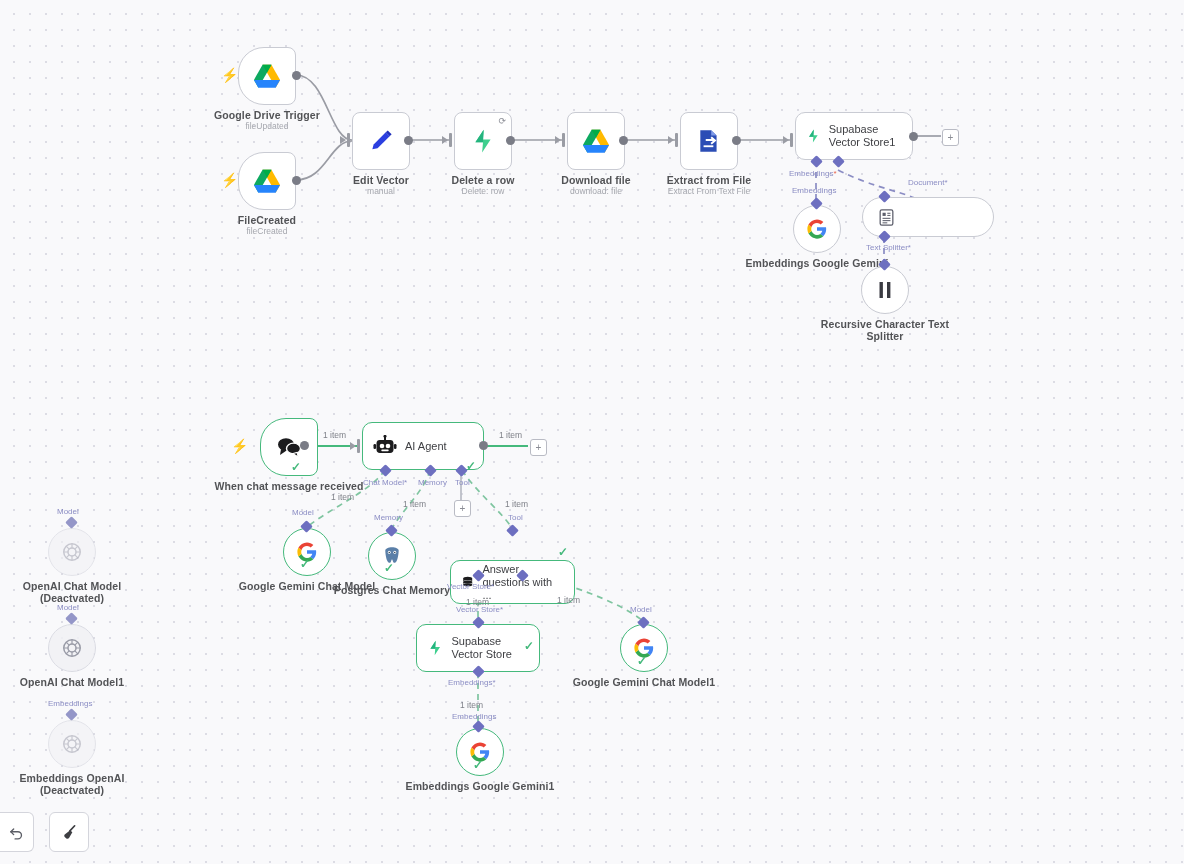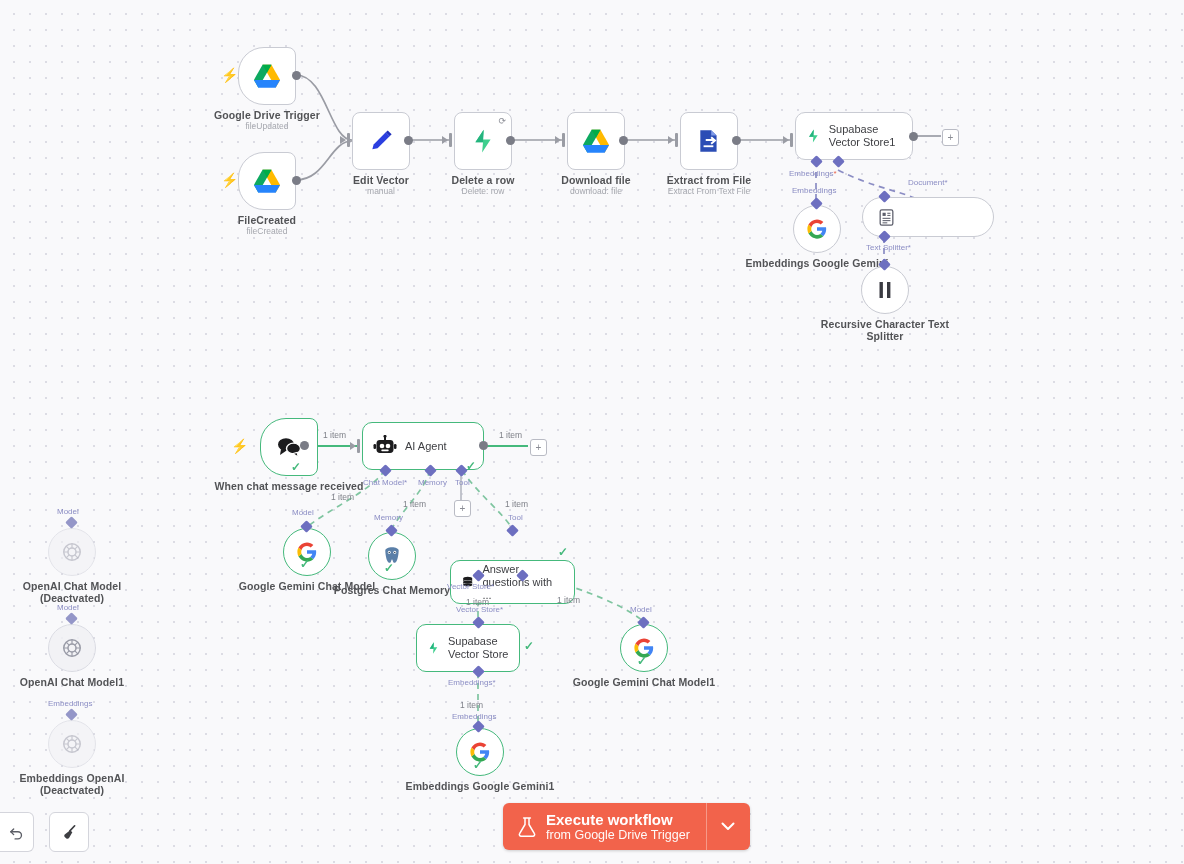--- a/index.html
+++ b/index.html
@@ -392,21 +392,21 @@
   </svg>
   <div class="wtext">Answer questions with ...</div>
 </div>
 <div class="checkmark" style="left:558px;top:546px;">✓</div>
 <div class="diamond" style="left:508px;top:526px;"></div>
 <div class="portlabel" style="left:508px;top:513px;">Tool</div>
 <div class="diamond" style="left:474px;top:571px;"></div>
 <div class="diamond" style="left:518px;top:571px;"></div>
 <div class="portlabel" style="left:447px;top:582px;"><span>Vector Store*</span></div>
 
-<div class="node wide ok" style="left:416px;top:624px;width:104px;">
+<div class="node wide ok" style="left:416px;top:624px;width:124px;">
   <svg width="24" height="24" viewBox="0 0 24 24">
     <path d="M12.6 1.5 L5 13.2 L12 13.2 L11.2 22.5 L19 10.6 L12 10.6 Z" fill="#3ecf8e"></path>
     <path d="M12.6 1.5 L5 13.2 L12 13.2 Z" fill="#24b47e"></path>
   </svg>
   <div class="wtext">Supabase Vector Store</div>
 </div>
 <div class="checkmark" style="left:524px;top:640px;">✓</div>
 <div class="diamond" style="left:474px;top:618px;"></div>
 <div class="portlabel" style="left:456px;top:605px;"><span>Vector Store*</span></div>
 <div class="diamond" style="left:474px;top:667px;"></div>
@@ -491,32 +491,14 @@
       <path d="M4 11 H14 a5 5 0 0 1 0 10 H10" fill="none" stroke="#5b5d65" stroke-width="1.9" stroke-linecap="round"></path>
     </svg>
   </div>
   <div class="minibtn" style="left:49px;">
     <svg width="19" height="19" viewBox="0 0 24 24">
       <path d="M18.5 3.5 L12.5 10" stroke="#3d3e42" stroke-width="2.1" stroke-linecap="round"></path>
       <path d="M12.8 9 L15.6 11.6 L11.4 18.8 C10.6 20 8.8 20.2 7.7 19.2 L6 17.6 C5 16.6 5.2 14.9 6.4 14.2 Z" fill="#3d3e42"></path>
     </svg>
   </div>
 
-  <div class="execbtn">
-    <div class="execmain">
-      <svg width="20" height="22" viewBox="0 0 20 22">
-        <path d="M8 2 V8.5 L2.6 17.6 a1.7 1.7 0 0 0 1.5 2.6 h11.8 a1.7 1.7 0 0 0 1.5-2.6 L12 8.5 V2" fill="none" stroke="#fff" stroke-width="1.5" stroke-linejoin="round"></path>
-        <path d="M6.6 2 H13.4" stroke="#fff" stroke-width="1.5" stroke-linecap="round"></path>
-      </svg>
-      <div>
-        <div class="exectxt1">Execute workflow</div>
-        <div class="exectxt2">from Google Drive Trigger</div>
-      </div>
-    </div>
-    <div class="execdivider"></div>
-    <div class="execcaret">
-      <svg width="14" height="9" viewBox="0 0 14 9">
-        <path d="M1.5 1.5 L7 7 L12.5 1.5" fill="none" stroke="#fff" stroke-width="2" stroke-linecap="round" stroke-linejoin="round"></path>
-      </svg>
-    </div>
-  </div>
 
 </div>
 
 </body></html>

